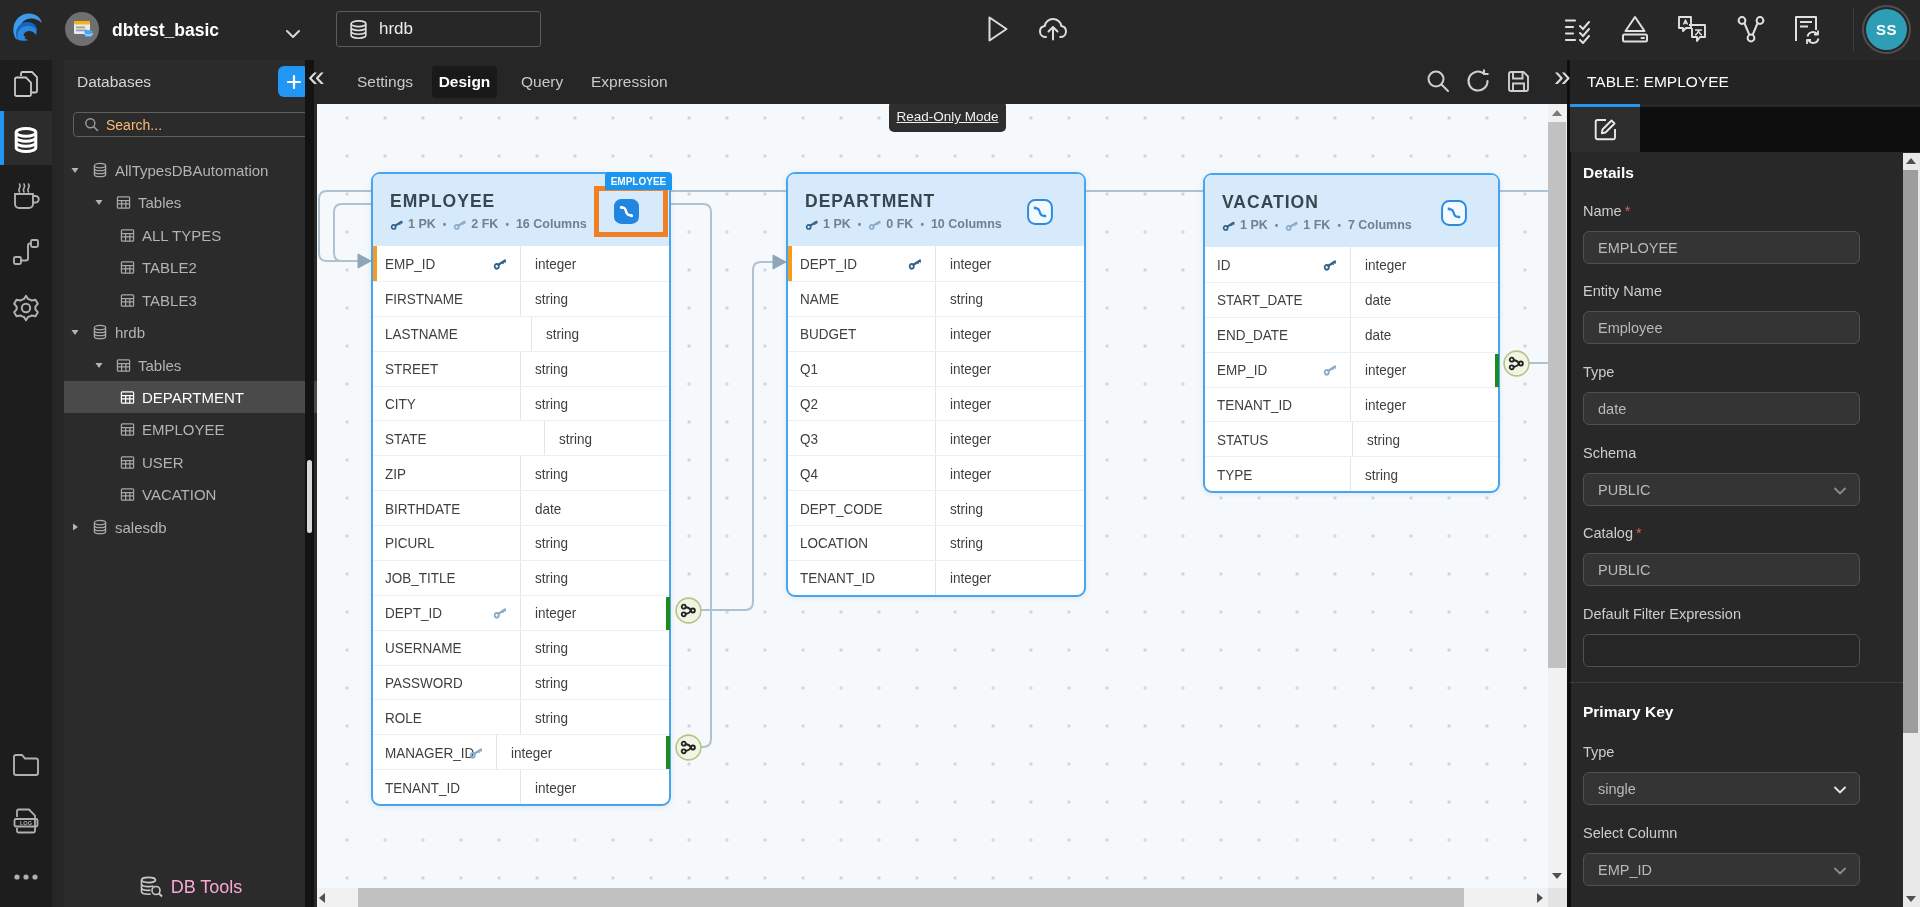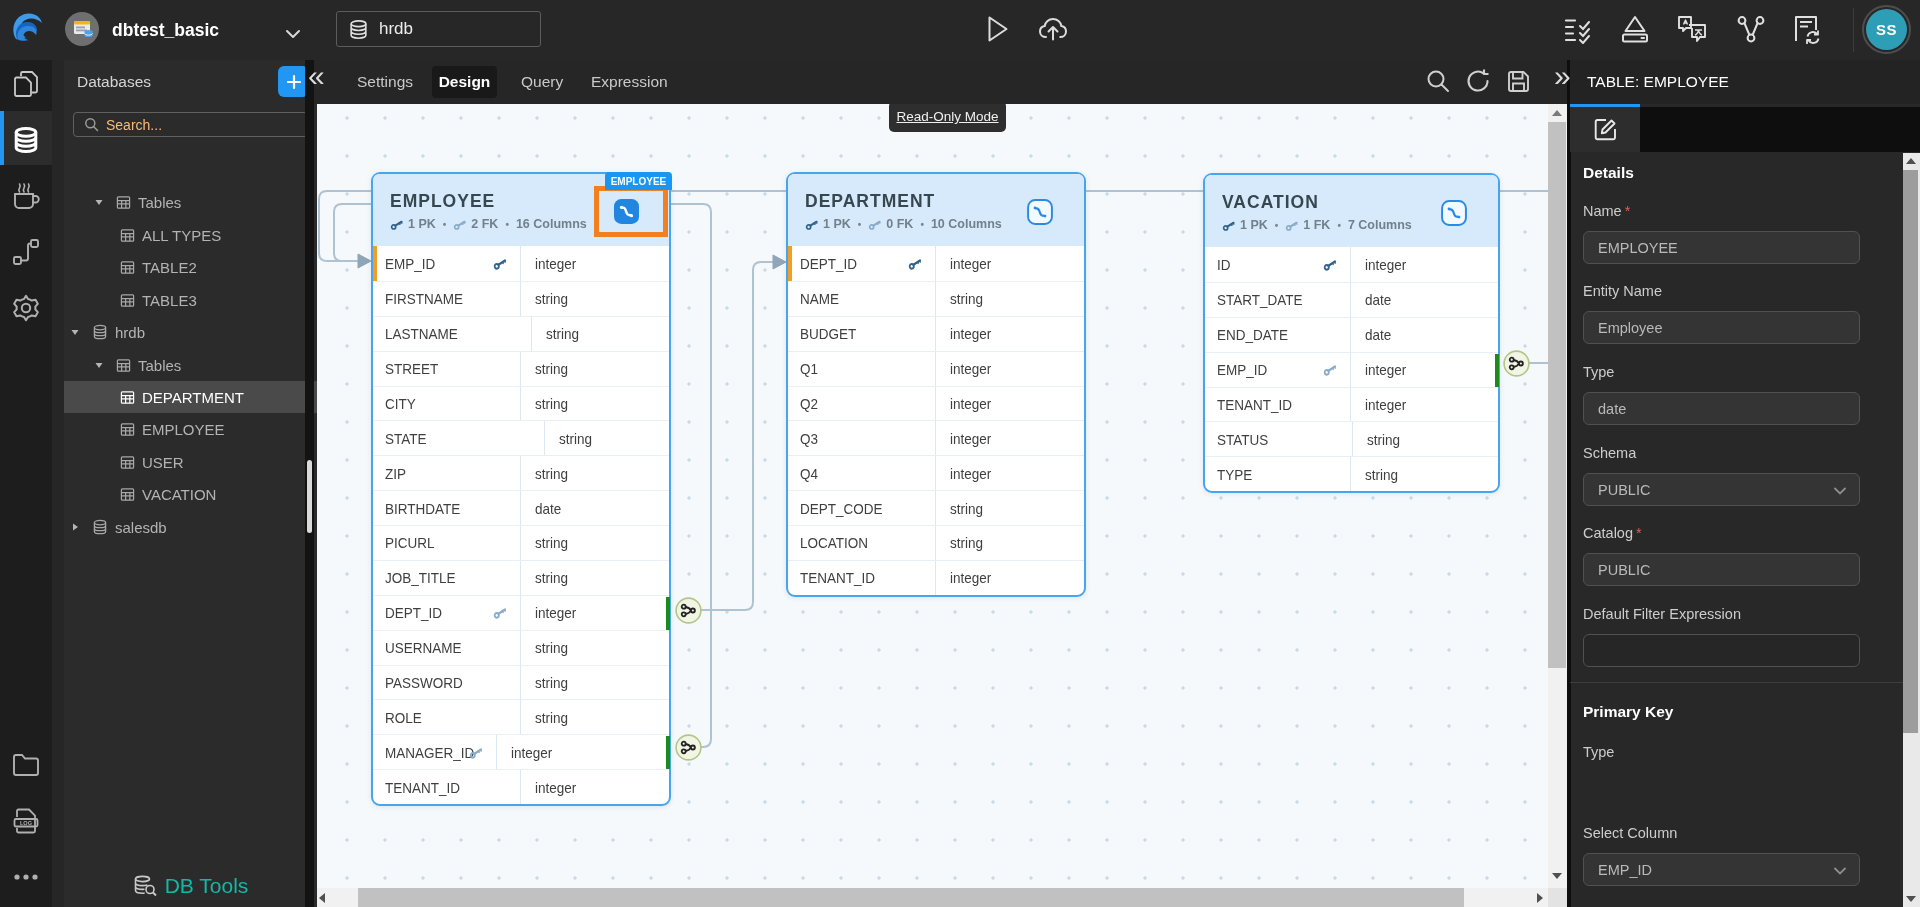--- a/index.html
+++ b/index.html
@@ -24,21 +24,21 @@
 #sbhead { position:absolute; left:0; top:0; width:253px; height:44px; display:flex; align-items:center; }
 #sbhead span { margin-left:13px; color:#d4d4d4; font-size:15.5px; }
 #plusbtn { position:absolute; right:8px; top:6px; width:31px; height:31px; border-radius:6px; background:#2196f3; display:flex; align-items:center; justify-content:center; }
 #searchbox { position:absolute; left:9px; top:52px; width:235px; height:25px; border:1px solid #606060; border-radius:4px; display:flex; align-items:center; gap:7px; padding-left:10px; }
 #searchbox span { color:#fdba74; font-size:14px; }
 .trow { position:absolute; left:0; width:253px; height:32px; display:flex; align-items:center; }
 .trow.sel { background:#4a4a4a; }
 .tlabel { margin-left:7px; color:#b3b3b3; font-size:15px; white-space:nowrap; }
 .tlabel.w { color:#fff; }
 #dbtools { position:absolute; left:0; bottom:9px; width:253px; display:flex; align-items:center; justify-content:center; gap:8px; }
-#dbtools span { color:#14b8a6; font-size:21px; }
+#dbtools span { color:#f9a8d4; font-size:18px; }
 
 
 #midstrip { position:absolute; left:305px; top:60px; width:9px; height:847px; background:#131313; z-index:20; }
 #sbthumb { position:absolute; left:2px; top:400px; width:5px; height:73px; background:#dadada; border-radius:3px; }
 
 
 #tabbar { position:absolute; left:314px; top:60px; width:1251px; height:44px; background:#262626; z-index:25; }
 .laquo { position:absolute; left:-6px; top:0; height:44px; display:flex; align-items:center; color:#dcdcdc; font-size:30px; padding-bottom:12px; }
 .raquo { position:absolute; left:1240px; top:0; height:44px; display:flex; align-items:center; color:#dcdcdc; font-size:30px; padding-bottom:12px; }
 .tab { position:absolute; top:6px; height:32px; display:flex; align-items:center; color:#c9c9c9; font-size:15.5px; border-radius:4px; }
@@ -265,20 +265,34 @@
       </div>
 <div id="searchbox">
         <svg width="15" height="15" viewBox="0 0 15 15">
           <g fill="none" stroke="#9a9a9a" stroke-width="1.5">
             <circle cx="6.3" cy="6.3" r="4.5"></circle>
             <path d="M9.8 9.8 L13.5 13.5" stroke-linecap="round"></path>
           </g>
         </svg>
         <span>Search...</span>
       </div>
+<div class="trow" style="top:94px">
+        <div style="width:6px;flex:none"></div>
+        <svg width="10" height="10" viewBox="0 0 10 10" style="flex:none">
+          <path d="M1.5 3 L8.5 3 L5 8 Z" fill="#b5b5b5"></path>
+        </svg>
+        <div style="width:12px;flex:none"></div>
+        <svg width="16" height="16" viewBox="0 0 16 16" style="flex:none">
+          <g fill="none" stroke="#a8a8a8" stroke-width="1.3">
+            <ellipse cx="8" cy="3.6" rx="5.6" ry="2.2"></ellipse>
+            <path d="M2.4 3.6 V12.4 C2.4 13.6 4.9 14.6 8 14.6 C11.1 14.6 13.6 13.6 13.6 12.4 V3.6 M2.4 6.5 C2.4 7.7 4.9 8.7 8 8.7 C11.1 8.7 13.6 7.7 13.6 6.5 M2.4 9.4 C2.4 10.6 4.9 11.6 8 11.6 C11.1 11.6 13.6 10.6 13.6 9.4"></path>
+          </g>
+        </svg>
+        <div class="tlabel">AllTypesDBAutomation</div>
+      </div>
       <div class="trow" style="top:126px">
         <div style="width:30px;flex:none"></div>
         <svg width="10" height="10" viewBox="0 0 10 10" style="flex:none">
           <path d="M1.5 3 L8.5 3 L5 8 Z" fill="#b5b5b5"></path>
         </svg>
         <div style="width:12px;flex:none"></div>
         <svg width="15" height="15" viewBox="0 0 16 16" style="flex:none">
           <g fill="none" stroke="#a8a8a8" stroke-width="1.3">
             <rect x="1.5" y="2" width="13" height="12" rx="1"></rect>
             <path d="M1.5 6 H14.5 M1.5 9.5 H14.5 M6 6 V14 M10.5 6 V14"></path>
@@ -989,20 +1003,23 @@
         <div class="pinput" style="top:413px">PUBLIC<svg class="pchev" width="12" height="8" viewBox="0 0 12 8">
             <path d="M1 1.5 L6 6.5 L11 1.5" fill="none" stroke="#8d8d8d" stroke-width="1.8" stroke-linecap="round"></path>
           </svg></div>
         <div class="plabel" style="top:465px">Catalog<span class="req">*</span></div>
         <div class="pinput" style="top:493px">PUBLIC</div>
         <div class="plabel" style="top:546px">Default Filter Expression</div>
         <div class="pinput empty" style="top:574px"></div>
         <div class="pdivider" style="top:622px"></div>
         <div class="psection" style="top:643px">Primary Key</div>
         <div class="plabel" style="top:684px">Type</div>
+        <div class="pinput" style="top:712px">single<svg class="pchev" width="12" height="8" viewBox="0 0 12 8">
+            <path d="M1 1.5 L6 6.5 L11 1.5" fill="none" stroke="#e8e8e8" stroke-width="1.8" stroke-linecap="round"></path>
+          </svg></div>
         <div class="plabel" style="top:765px">Select Column</div>
         <div class="pinput" style="top:793px">EMP_ID<svg class="pchev" width="12" height="8" viewBox="0 0 12 8">
             <path d="M1 1.5 L6 6.5 L11 1.5" fill="none" stroke="#8d8d8d" stroke-width="1.8" stroke-linecap="round"></path>
           </svg></div>
 </div>
 <div id="rpscroll">
         <div class="sarrow up"></div>
         <div id="rpthumb"></div>
         <div class="sarrow dn"></div>
       </div>

